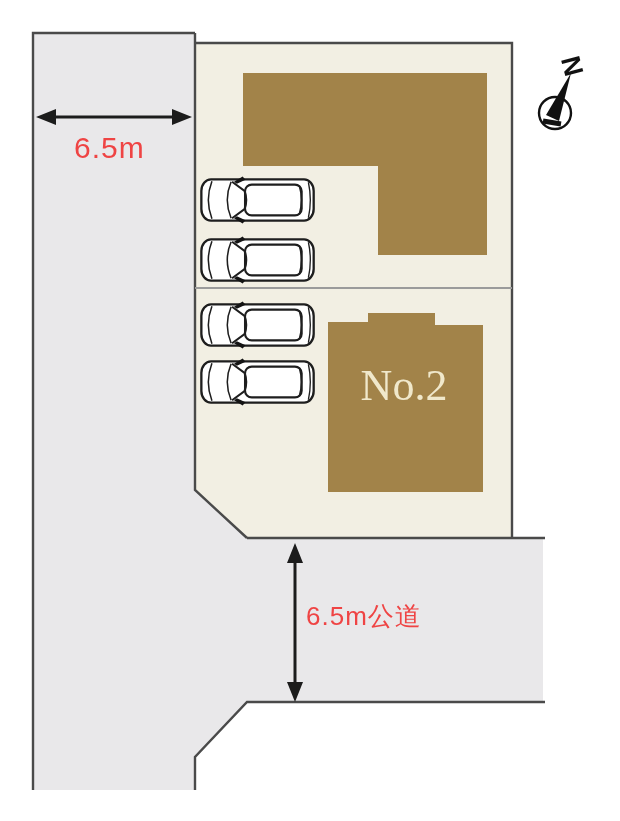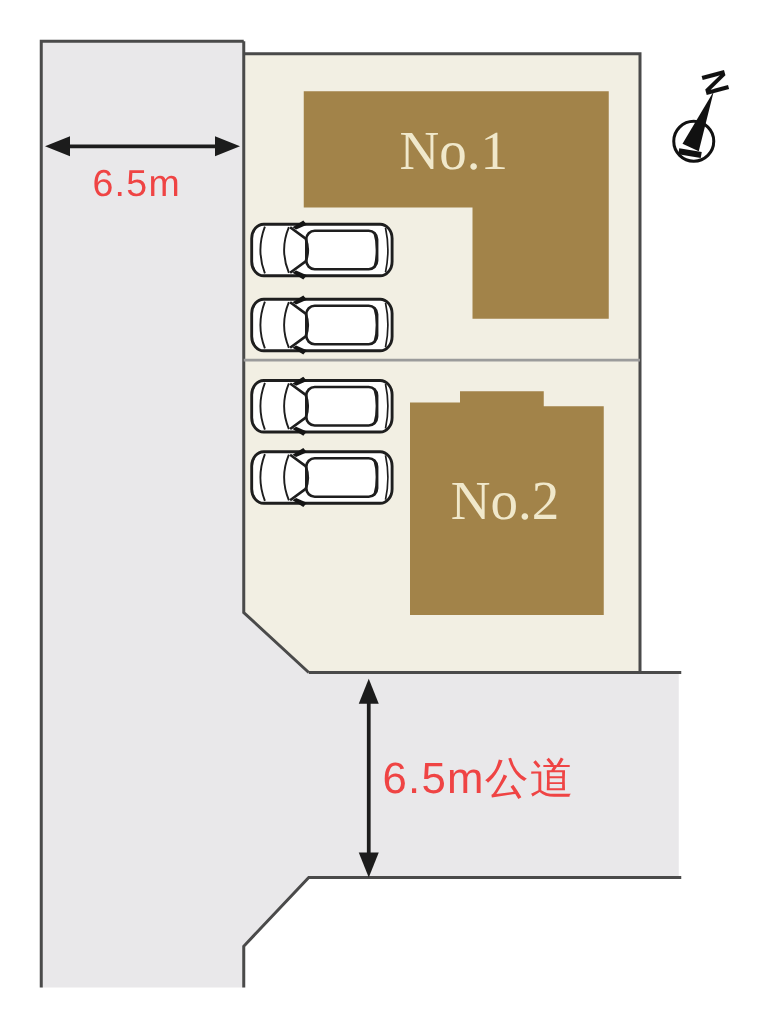--- a/index.html
+++ b/index.html
@@ -1,25 +1,25 @@
 <!DOCTYPE html>
 <html><head>
 <meta charset="utf-8">
 <style>
   html,body{margin:0;padding:0;background:#ffffff;}
   body{font-family:"Liberation Sans",sans-serif;}
   #stage{position:relative;width:620px;height:821px;background:#ffffff;overflow:hidden;}
   #plan-svg{position:absolute;left:0;top:0;}
   .overlay-label{position:absolute;color:#ef4444;}
   .road-label-west{left:74px;top:132px;font-size:30px;line-height:32px;font-weight:500;letter-spacing:1px;}
-  .road-label-south{left:306px;top:599px;font-size:35px;font-weight:500;letter-spacing:1px;}
+  .road-label-south{left:306px;top:599px;font-size:26px;font-weight:500;letter-spacing:1px;}
   .lot-label{position:absolute;width:140px;text-align:center;
              font-family:"Liberation Serif",serif;font-size:44px;color:#f0e8cb;}
   .lot1-label{left:293px;top:95px;}
-  .lot2-label{left:334px;top:375px;}
+  .lot2-label{left:334px;top:360px;}
   .north-letter{position:absolute;left:557px;top:51px;width:30px;height:30px;
                 font-size:27px;font-weight:bold;color:#111;
                 transform:rotate(75deg);text-align:center;line-height:30px;}
 </style>
 </head>
 <body>
 
 <div id="stage">
 
   <svg id="plan-svg" width="620" height="821" viewBox="0 0 620 821">
@@ -78,19 +78,18 @@
       <line x1="543" y1="121" x2="561" y2="124" stroke="#111111" stroke-width="5"></line>
     </g>
   </svg>
 
   <div class="overlay-label road-label-west">
     <div>6.5m</div>
   </div>
 
   <div class="overlay-label road-label-south">6.5m公道</div>
 
-  <div class="lot-label lot1-label">No.1</div>
 
   <div class="lot-label lot2-label">No.2</div>
 
   <div class="north-letter">N</div>
 
 </div>
 
 </body></html>

